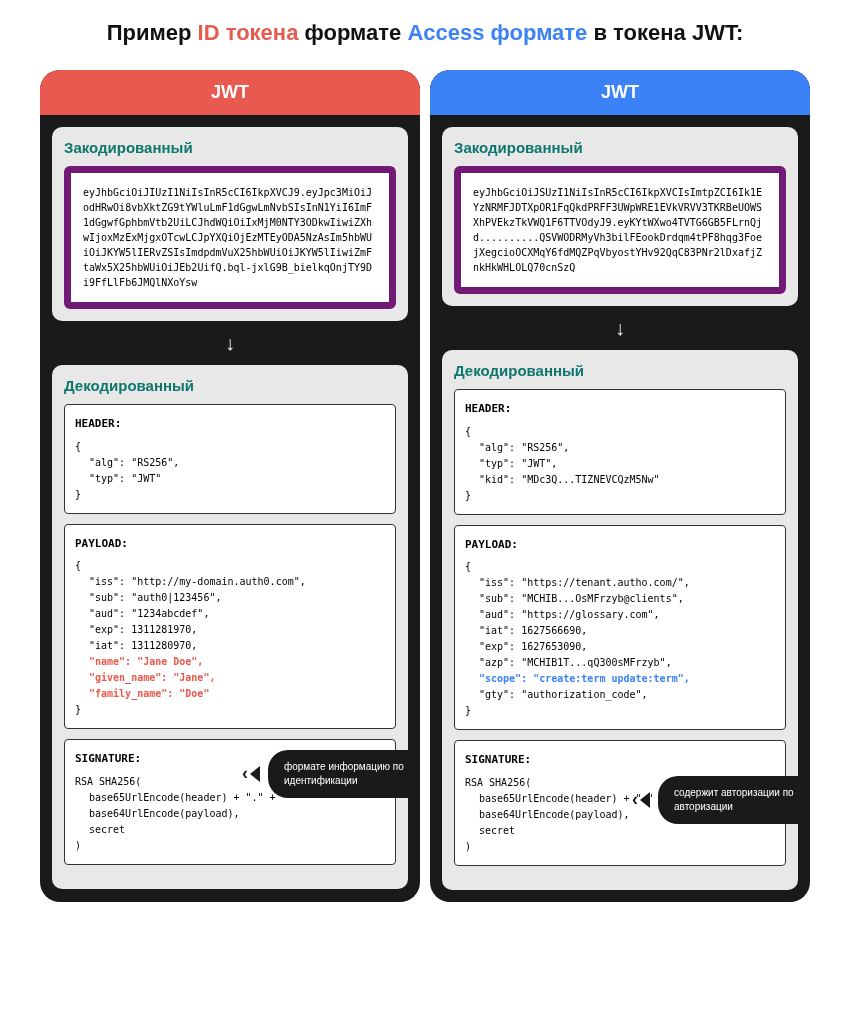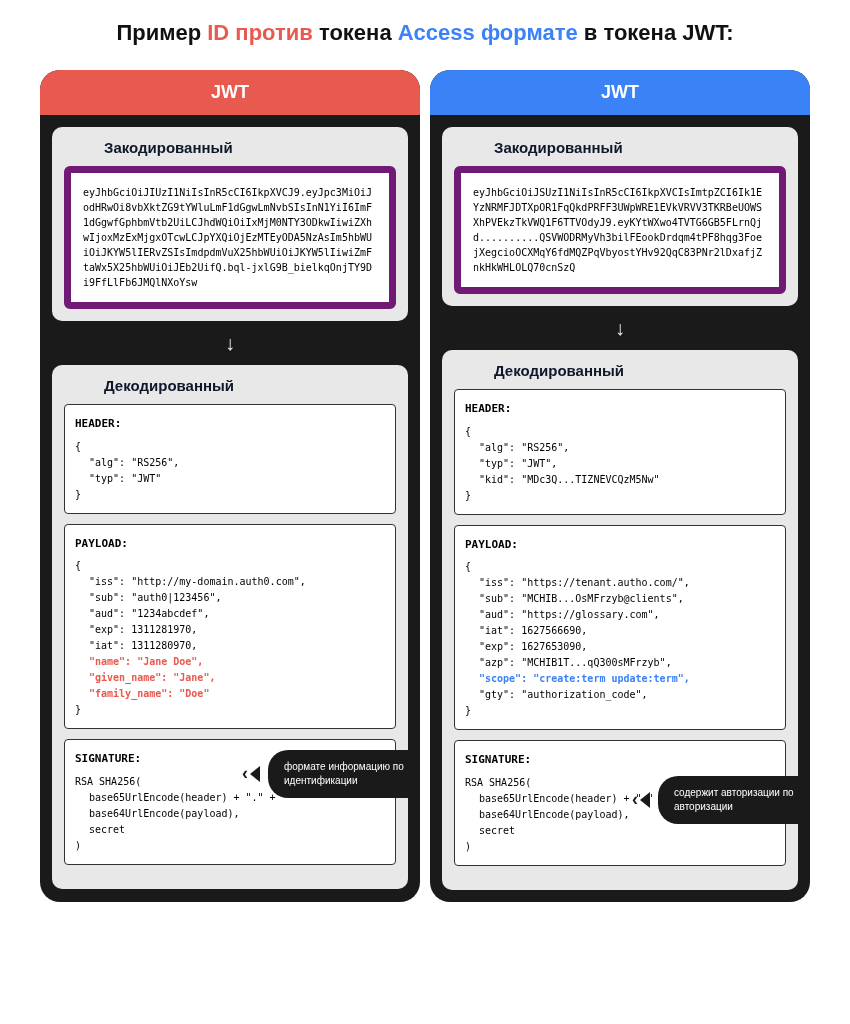--- a/index.html
+++ b/index.html
@@ -6,41 +6,41 @@
 body { font-family: -apple-system, BlinkMacSystemFont, 'Segoe UI', Arial, sans-serif; background: #fff; width: 850px; padding: 20px 40px; }
 .title { font-size: 22px; font-weight: 700; text-align: center; margin-bottom: 24px; color: #111; }
 .title .id { color: #e85a4f; }
 .title .access { color: #3b82f6; }
 .cards { display: flex; gap: 10px; justify-content: flex-end; }
 .card { flex: 1; background: #1a1a1a; border-radius: 20px; overflow: hidden; position: relative; }
 .card-header { padding: 12px; text-align: center; font-weight: 700; color: #fff; font-size: 18px; }
 .card.red .card-header { background: #e85a4f; }
 .card.blue .card-header { background: #3b82f6; }
 .section { margin: 12px; background: #e8e8e8; border-radius: 10px; padding: 12px; }
-.section-title { font-weight: 700; font-size: 15px; margin-bottom: 10px; color: #0f172a; margin-left: 40px; }
+.section-title { font-weight: 700; font-size: 15px; margin-bottom: 10px; color: #0f766e; }
 .enc-box { background: #fff; border: 7px solid #701a75; border-radius: 6px; padding: 12px; font-size: 10px; line-height: 1.5; word-break: break-all; font-family: monospace; }
 .arrow { text-align: center; margin: 4px 0; color: #e8e8e8; font-size: 20px; line-height: 1; }
 .sub-box { background: #fff; border: 1px solid #333; border-radius: 4px; padding: 10px; margin-bottom: 10px; font-size: 10px; font-family: monospace; line-height: 1.6; }
 .sub-box:last-child { margin-bottom: 12px; }
 .sub-label { font-weight: 700; font-size: 11px; margin-bottom: 6px; }
 .indent { padding-left: 14px; }
 .highlight-red { color: #e85a4f; font-weight: 700; }
 .highlight-blue { color: #3b82f6; font-weight: 700; }
 .tooltip { position: absolute; background: #1a1a1a; color: #fff; border-radius: 20px; padding: 10px 16px; font-size: 10px; line-height: 1.4; z-index: 10; max-width: 160px; }
 .tooltip::before { content: ''; position: absolute; left: -18px; top: 50%; transform: translateY(-50%); width: 0; height: 0; border-top: 8px solid transparent; border-bottom: 8px solid transparent; border-right: 10px solid #1a1a1a; }
 .chevron { position: absolute; left: -26px; top: 50%; transform: translateY(-50%); color: #1a1a1a; font-size: 18px; font-weight: bold; }
 .payload-wrap { position: relative; }
 .tt1 { right: -8px; top: 680px; }
 .tt2 { right: -8px; top: 706px; }
 </style>
 </head>
 <body>
 
 <div class="title">
-  <span>Пример </span><span class="id">ID против</span><span> токена </span><span class="access">Access формате</span><span> в токена JWT:</span>
+  <span>Пример </span><span class="id">ID токена</span><span> формате </span><span class="access">Access формате</span><span> в токена JWT:</span>
 </div>
 
 <div class="cards">
 
   <div class="card red">
     <div class="card-header">JWT</div>
 
     <div class="section">
       <div class="section-title">Закодированный</div>
       <div class="enc-box">eyJhbGciOiJIUzI1NiIsInR5cCI6IkpXVCJ9.eyJpc3MiOiJodHRwOi8vbXktZG9tYWluLmF1dGgwLmNvbSIsInN1YiI6ImF1dGgwfGphbmVtb2UiLCJhdWQiOiIxMjM0NTY3ODkwIiwiZXhwIjoxMzExMjgxOTcwLCJpYXQiOjEzMTEyODA5NzAsIm5hbWUiOiJKYW5lIERvZSIsImdpdmVuX25hbWUiOiJKYW5lIiwiZmFtaWx5X25hbWUiOiJEb2UifQ.bql-jxlG9B_bielkqOnjTY9Di9FfLlFb6JMQlNXoYsw</div>

